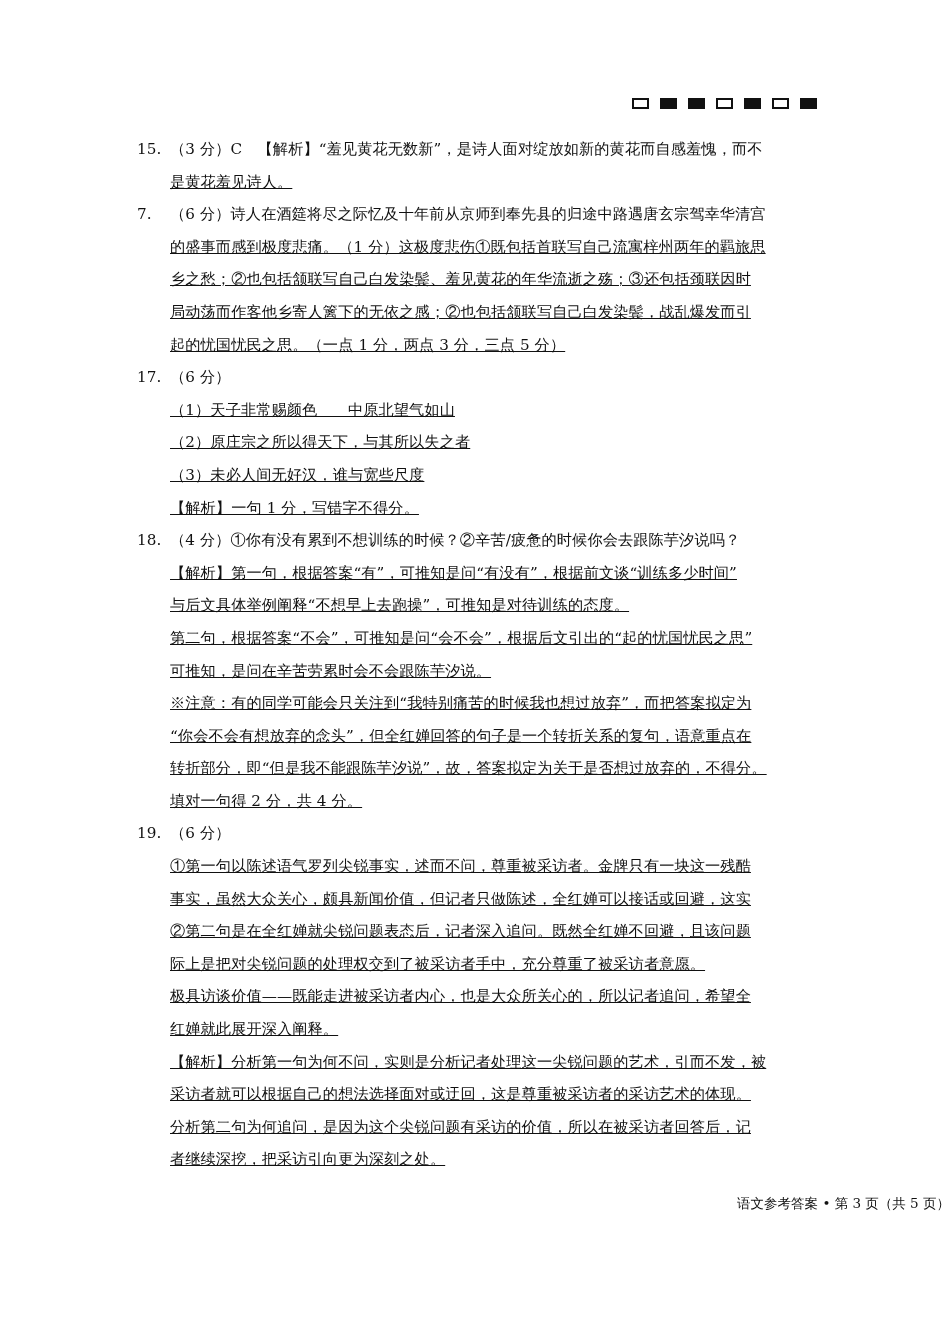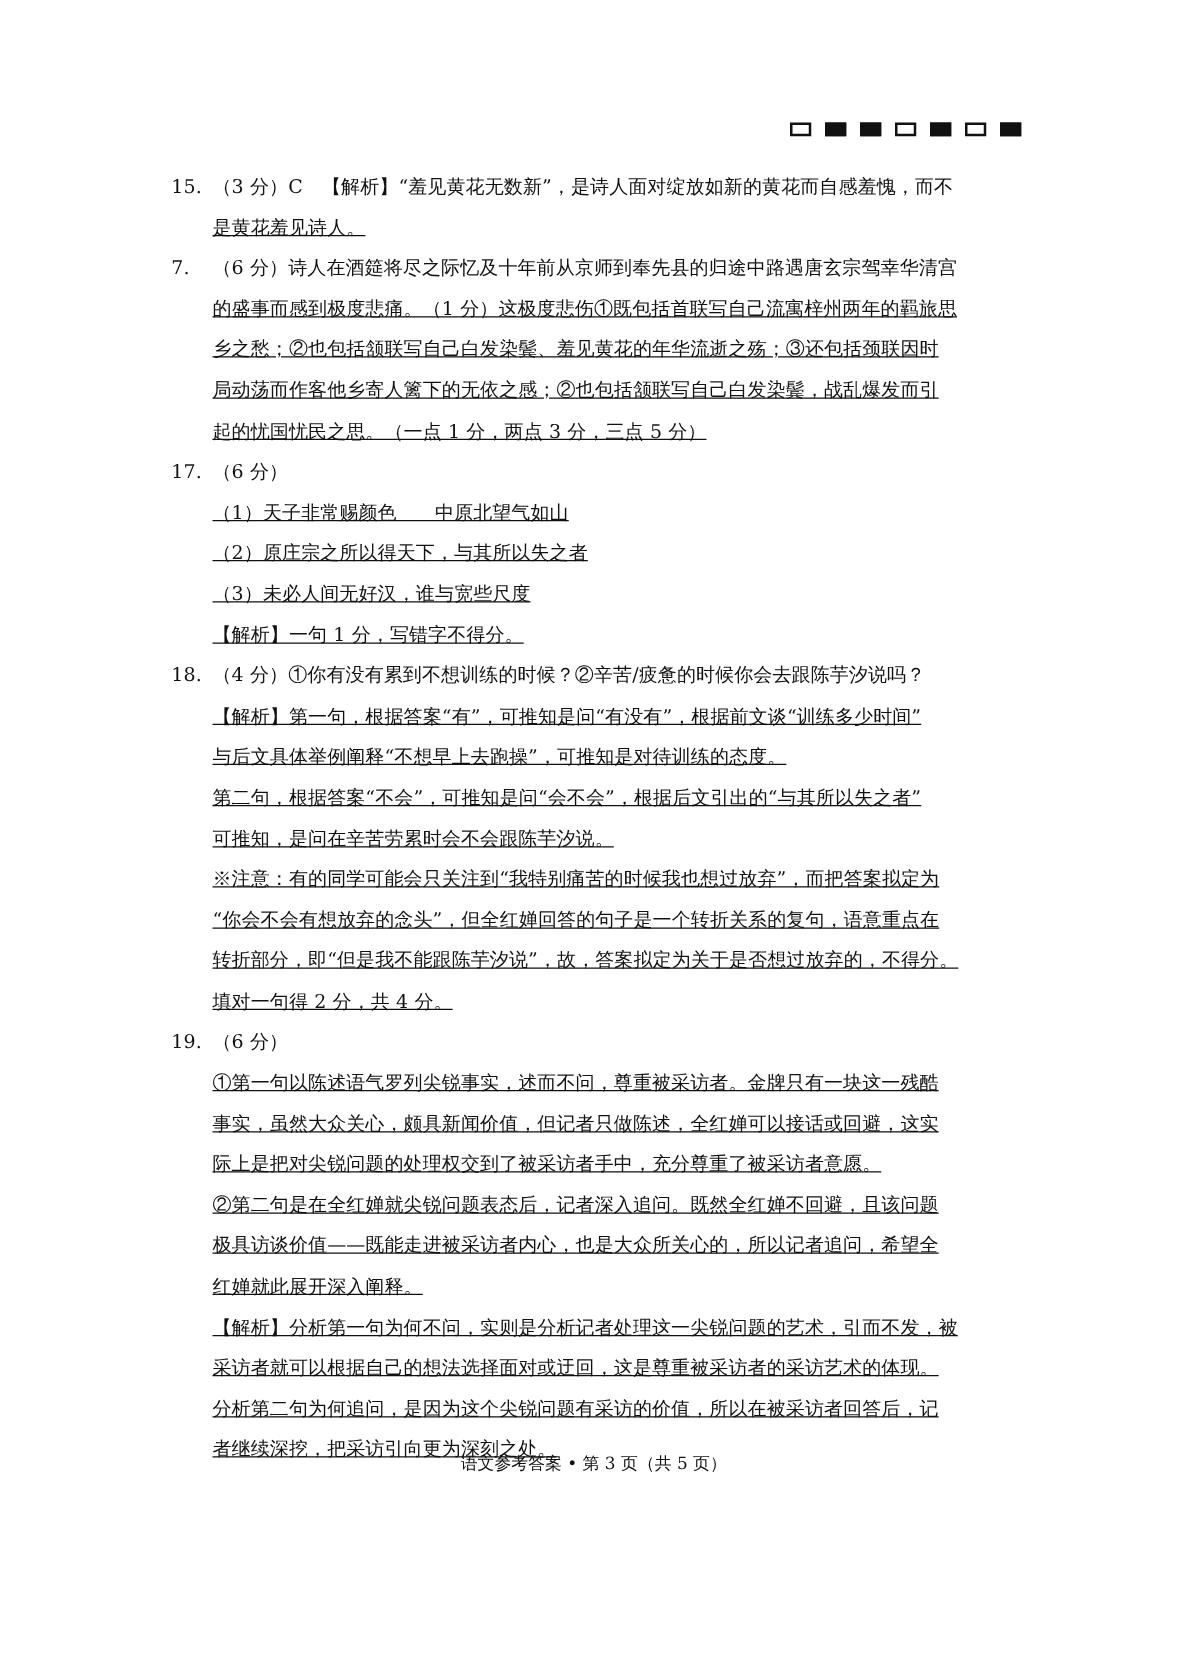--- a/index.html
+++ b/index.html
@@ -5,21 +5,21 @@
     html, body { margin: 0; padding: 0; background: #ffffff; }
     body { width: 950px; height: 1344px; position: relative; overflow: hidden;
            font-family: "DejaVu Serif", "Liberation Serif", serif; color: #111; }
     .marks { position: absolute; top: 98px; left: 632px; display: flex; gap: 11px; }
     .mark { width: 17px; height: 11px; box-sizing: border-box; border: 2px solid #111; }
     .mark.filled { background: #111; }
     .content { position: absolute; top: 133px; left: 137px; width: 680px; }
     .line { font-size: 15.2px; line-height: 32.6px; height: 32.6px; white-space: nowrap; letter-spacing: 0.1px; }
     .num { display: inline-block; width: 33px; }
     .ind { padding-left: 33px; text-decoration: underline; }
-    .footer { position: absolute; top: 1162px; left: 0; width: 950px; text-align: center;
+    .footer { position: absolute; top: 1195px; left: 0; width: 950px; text-align: right;
               font-size: 13.5px; }
   </style>
 </head>
 <body>
 
 <div class="marks">
   <div class="mark"></div>
   <div class="mark filled"></div>
   <div class="mark filled"></div>
   <div class="mark"></div>
@@ -41,32 +41,32 @@
 
   <div class="line"><span class="num">17.</span><span>（6 分）</span></div>
   <div class="line ind">（1）天子非常赐颜色　　中原北望气如山</div>
   <div class="line ind">（2）原庄宗之所以得天下，与其所以失之者</div>
   <div class="line ind">（3）未必人间无好汉，谁与宽些尺度</div>
   <div class="line ind">【解析】一句 1 分，写错字不得分。</div>
 
   <div class="line"><span class="num">18.</span><span>（4 分）①你有没有累到不想训练的时候？②辛苦/疲惫的时候你会去跟陈芋汐说吗？</span></div>
   <div class="line ind">【解析】第一句，根据答案“有”，可推知是问“有没有”，根据前文谈“训练多少时间”</div>
   <div class="line ind">与后文具体举例阐释“不想早上去跑操”，可推知是对待训练的态度。</div>
-  <div class="line ind">第二句，根据答案“不会”，可推知是问“会不会”，根据后文引出的“与其所以失之者”</div>
+  <div class="line ind">第二句，根据答案“不会”，可推知是问“会不会”，根据后文引出的“起的忧国忧民之思”</div>
   <div class="line ind">可推知，是问在辛苦劳累时会不会跟陈芋汐说。</div>
   <div class="line ind">※注意：有的同学可能会只关注到“我特别痛苦的时候我也想过放弃”，而把答案拟定为</div>
   <div class="line ind">“你会不会有想放弃的念头”，但全红婵回答的句子是一个转折关系的复句，语意重点在</div>
   <div class="line ind">转折部分，即“但是我不能跟陈芋汐说”，故，答案拟定为关于是否想过放弃的，不得分。</div>
   <div class="line ind">填对一句得 2 分，共 4 分。</div>
 
   <div class="line"><span class="num">19.</span><span>（6 分）</span></div>
   <div class="line ind">①第一句以陈述语气罗列尖锐事实，述而不问，尊重被采访者。金牌只有一块这一残酷</div>
   <div class="line ind">事实，虽然大众关心，颇具新闻价值，但记者只做陈述，全红婵可以接话或回避，这实</div>
+  <div class="line ind">②第二句是在全红婵就尖锐问题表态后，记者深入追问。既然全红婵不回避，且该问题</div>
   <div class="line ind">际上是把对尖锐问题的处理权交到了被采访者手中，充分尊重了被采访者意愿。</div>
-  <div class="line ind">②第二句是在全红婵就尖锐问题表态后，记者深入追问。既然全红婵不回避，且该问题</div>
   <div class="line ind">极具访谈价值——既能走进被采访者内心，也是大众所关心的，所以记者追问，希望全</div>
   <div class="line ind">红婵就此展开深入阐释。</div>
   <div class="line ind">【解析】分析第一句为何不问，实则是分析记者处理这一尖锐问题的艺术，引而不发，被</div>
   <div class="line ind">采访者就可以根据自己的想法选择面对或迂回，这是尊重被采访者的采访艺术的体现。</div>
   <div class="line ind">分析第二句为何追问，是因为这个尖锐问题有采访的价值，所以在被采访者回答后，记</div>
   <div class="line ind">者继续深挖，把采访引向更为深刻之处。</div>
 </div>
 
 <div class="footer">语文参考答案 • 第 3 页（共 5 页）</div>
 

